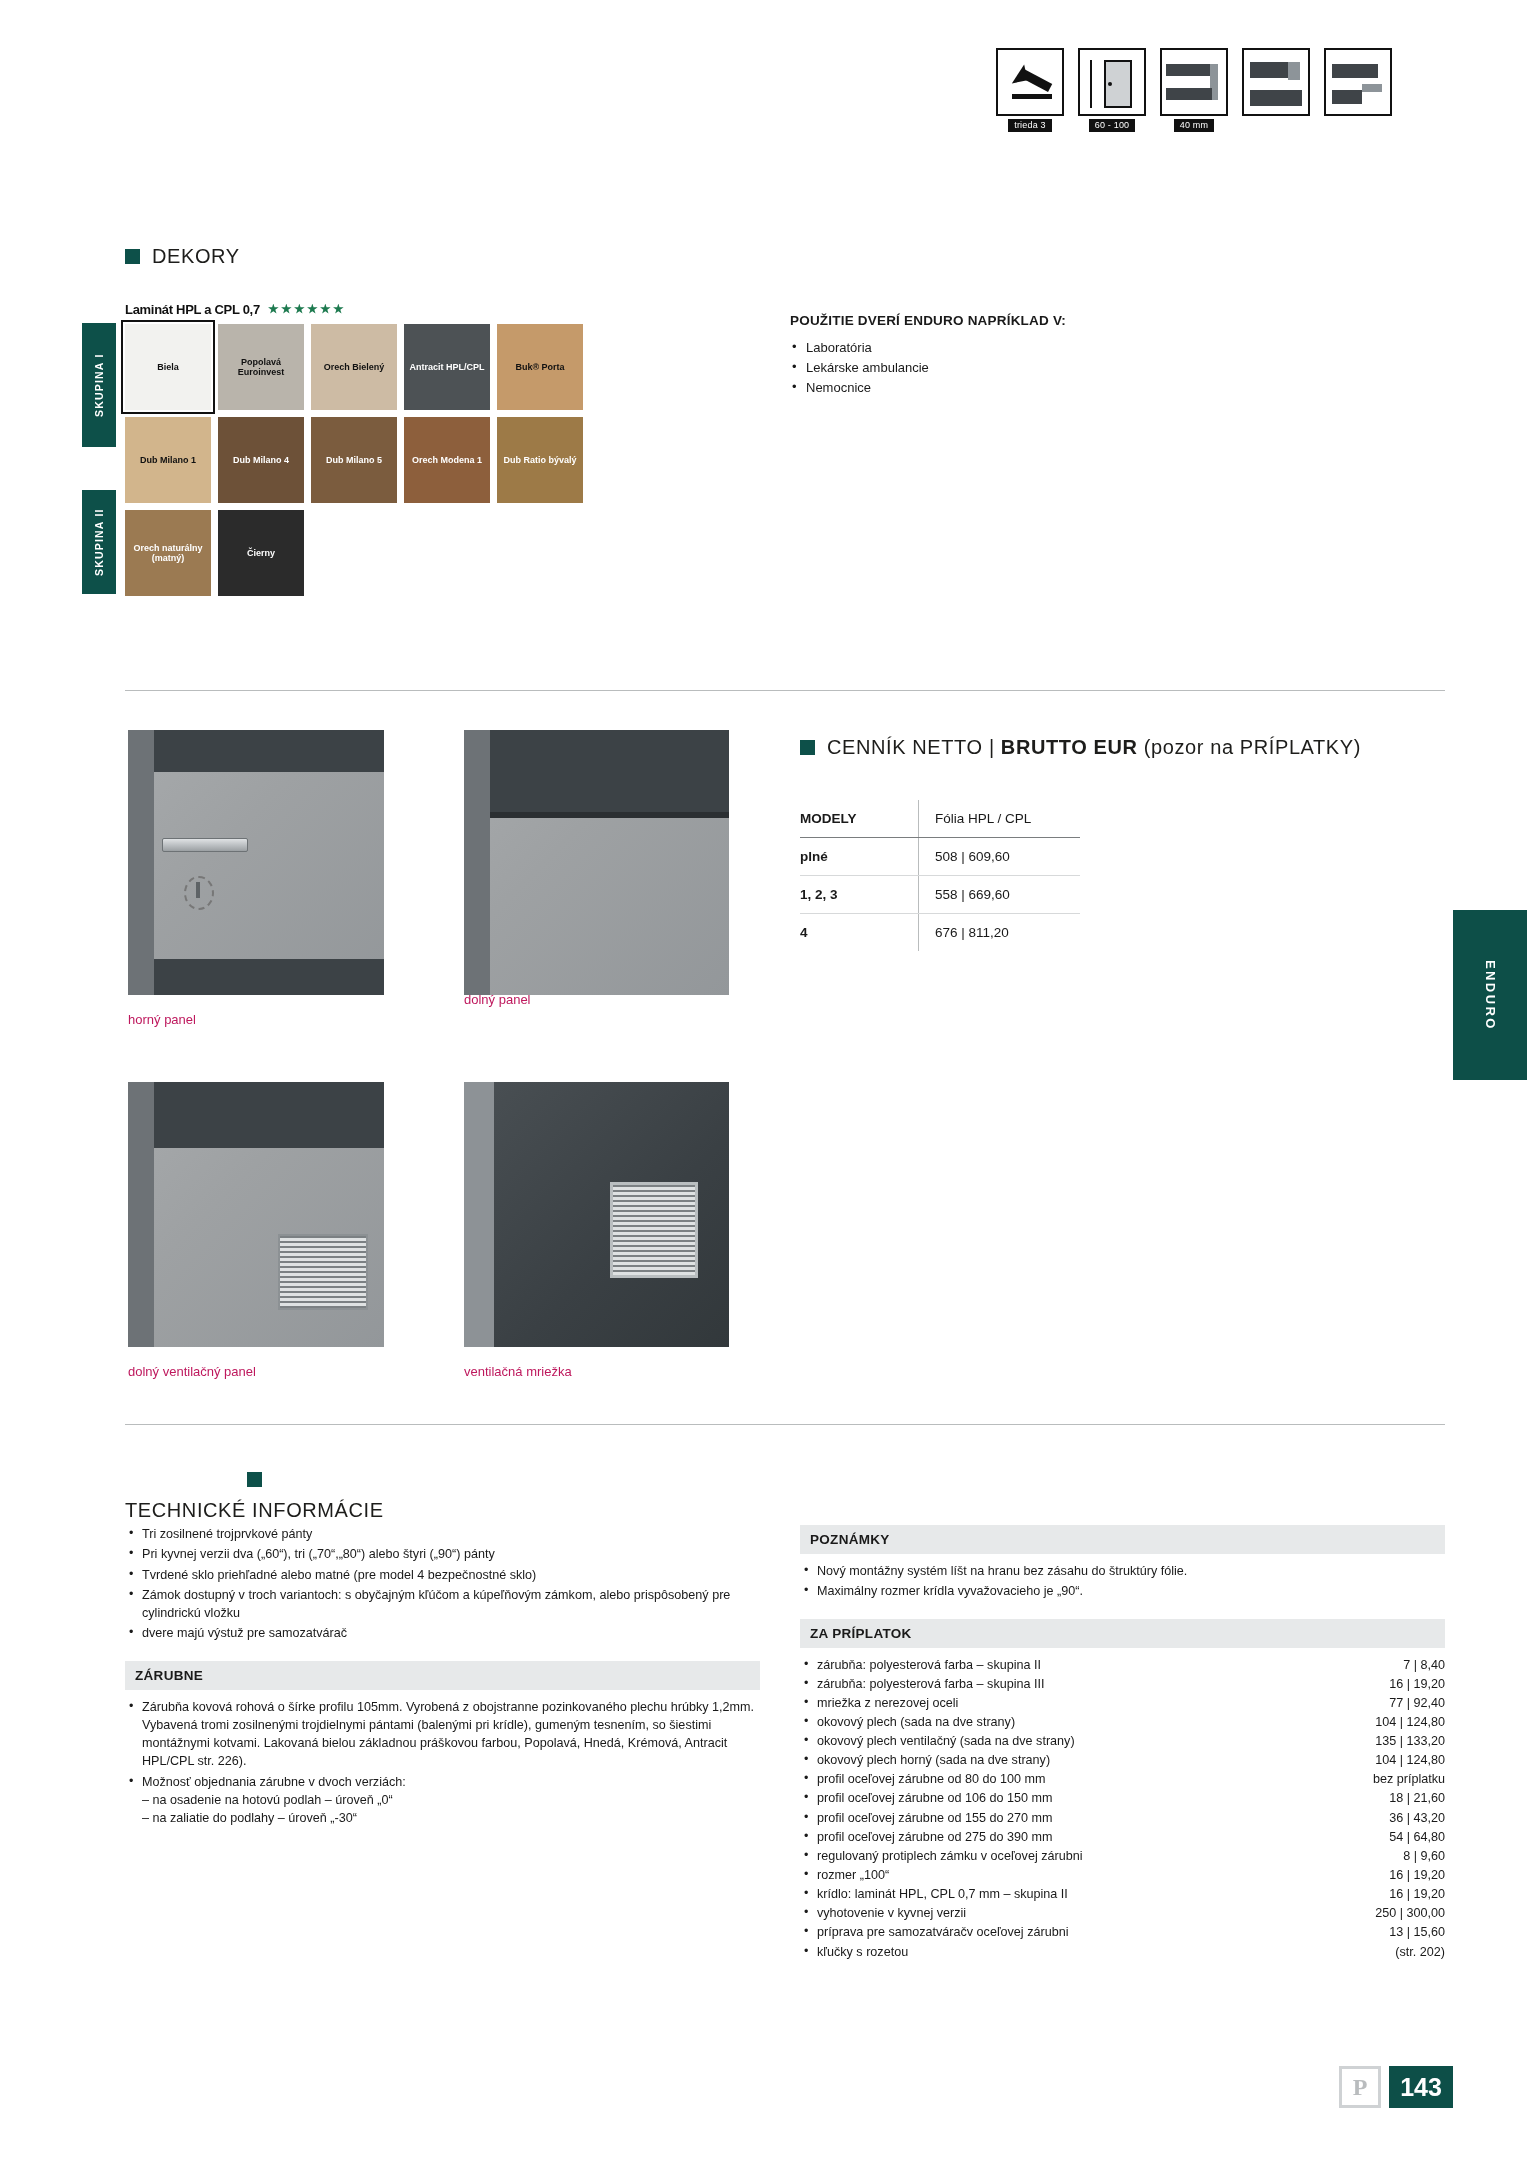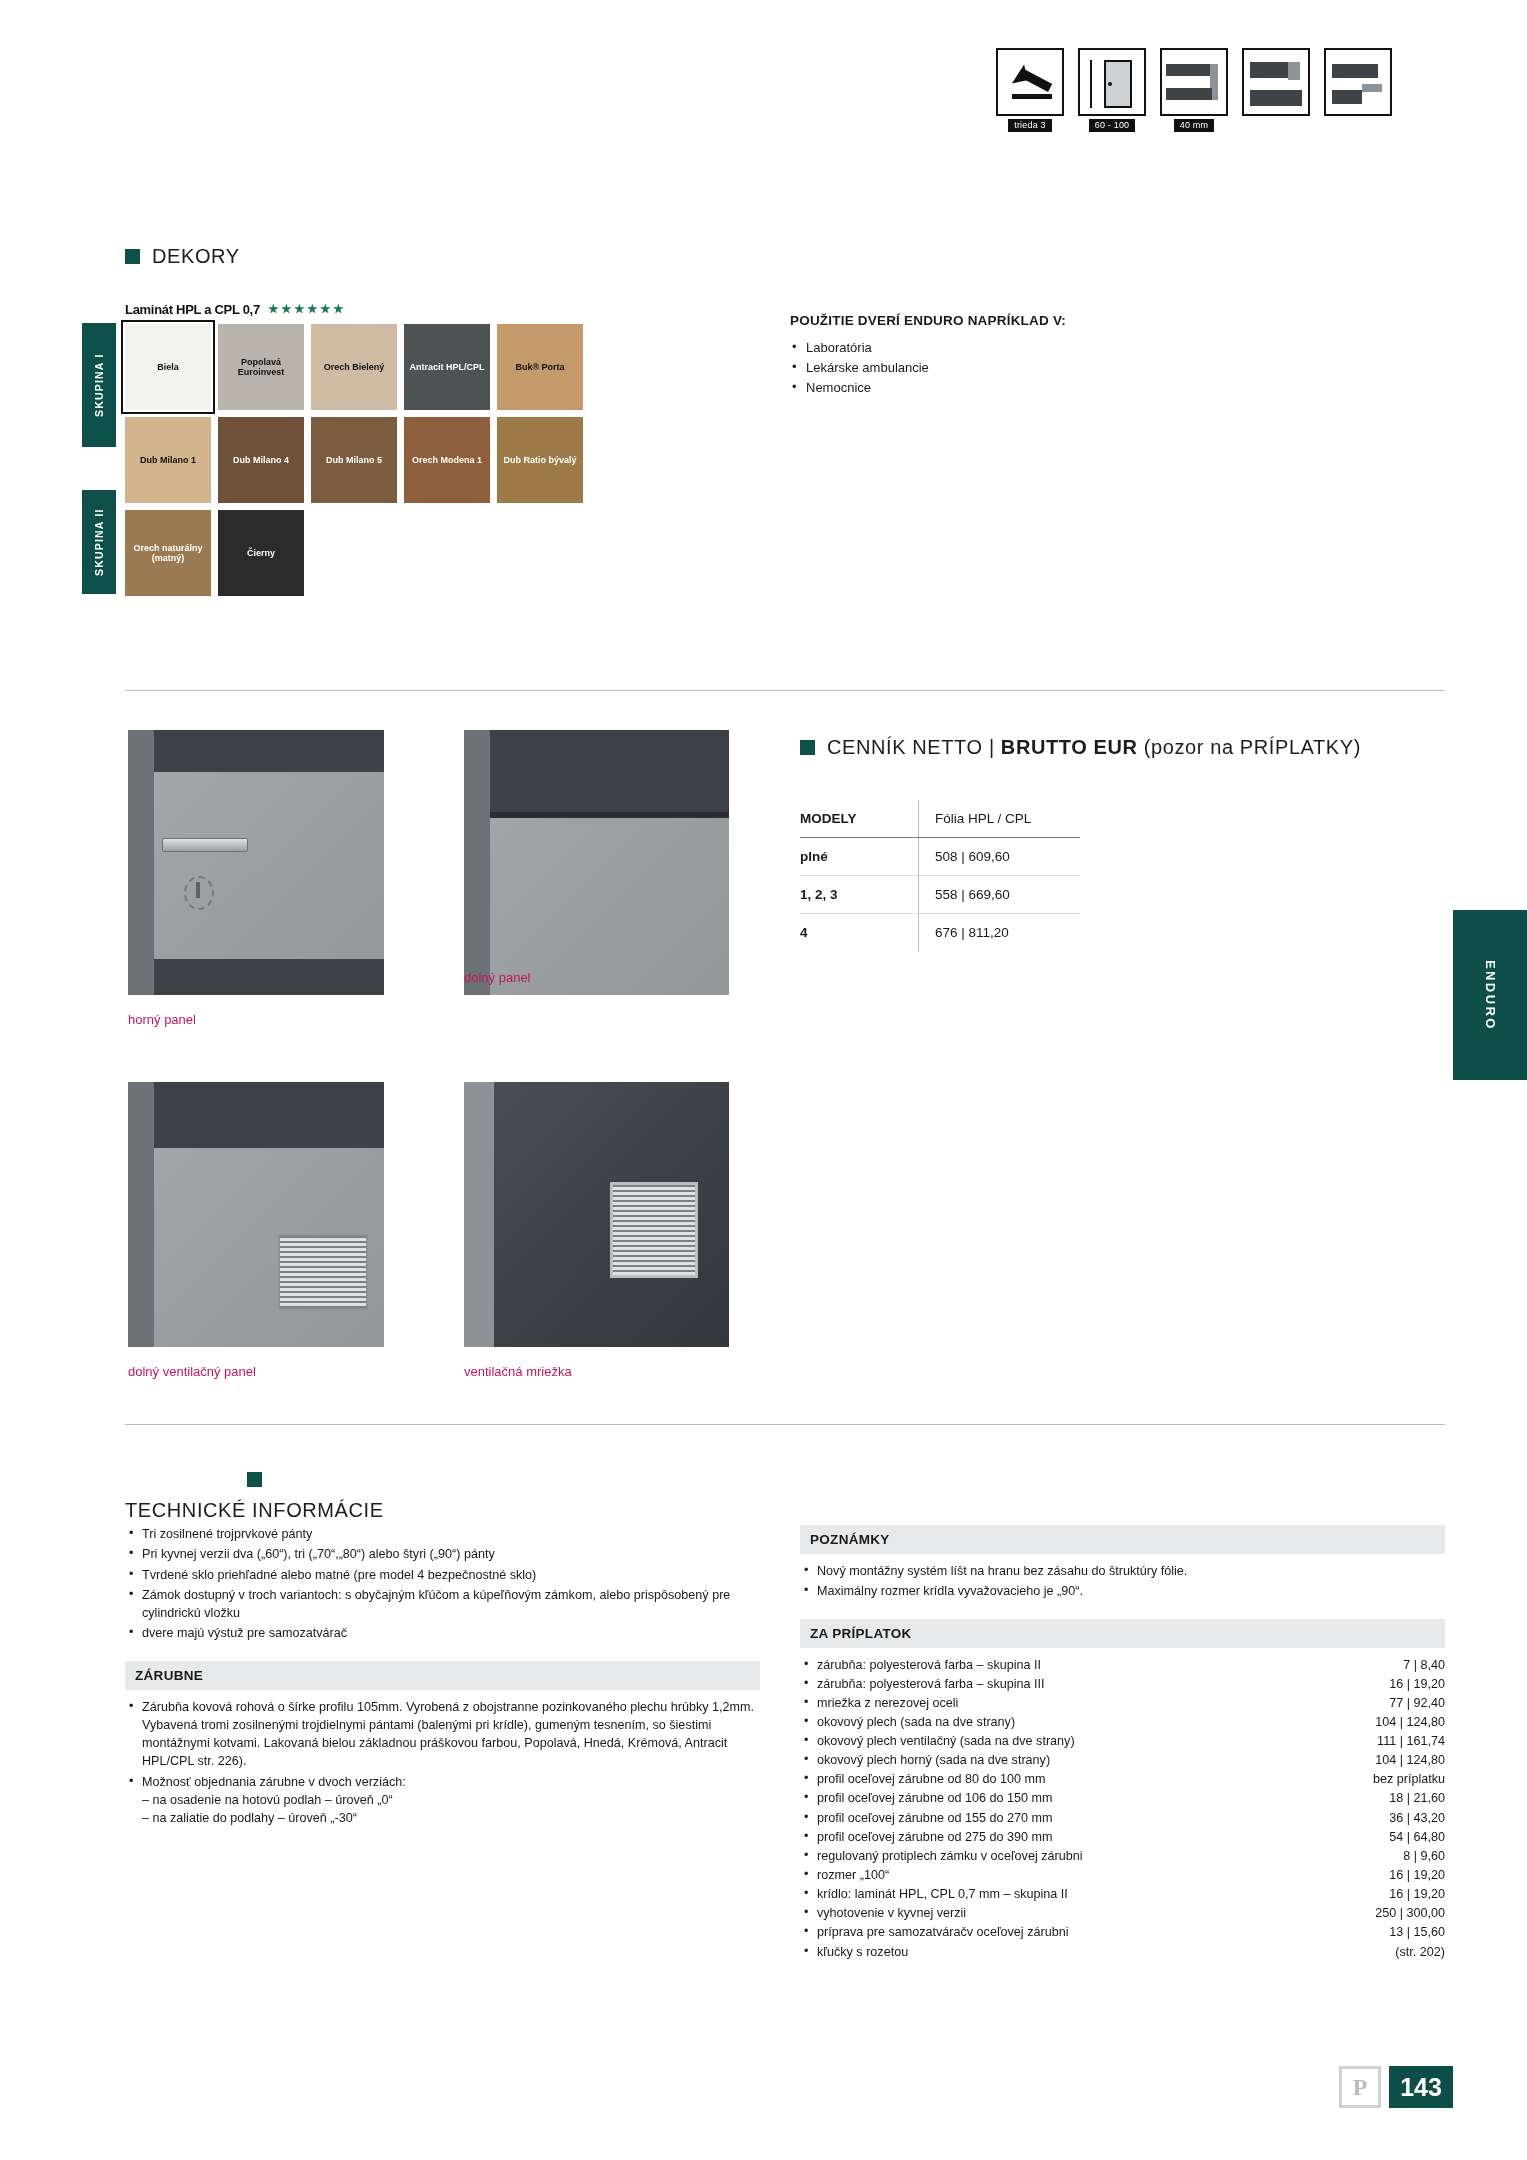--- a/index.html
+++ b/index.html
@@ -304,21 +304,21 @@
     position: absolute;
     font-size: 13px;
     color: #be185d;
   }
   .ph1 { left: 128px; top: 730px; width: 256px; height: 265px; }
   .ph2 { left: 464px; top: 730px; width: 265px; height: 265px; }
   .ph3 { left: 128px; top: 1082px; width: 256px; height: 265px; }
   .ph4 { left: 464px; top: 1082px; width: 265px; height: 265px; }
 
   .cap1 { left: 128px; top: 1012px; }
-  .cap2 { left: 464px; top: 970px; }
+  .cap2 { left: 464px; top: 992px; }
   .cap3 { left: 128px; top: 1364px; }
   .cap4 { left: 464px; top: 1364px; }
 
   
   .door-grey {
     position: absolute;
     inset: 0;
     background:
       linear-gradient(135deg, #a7aaac 0%, #9ea1a3 40%, #93979a 100%);
   }
@@ -764,21 +764,21 @@
         <li>
           <span class="nm">mriežka z nerezovej oceli</span>
           <span class="vl">77 | 92,40</span>
         </li>
         <li>
           <span class="nm">okovový plech (sada na dve strany)</span>
           <span class="vl">104 | 124,80</span>
         </li>
         <li>
           <span class="nm">okovový plech ventilačný (sada na dve strany)</span>
-          <span class="vl">111 | 161,74</span>
+          <span class="vl">135 | 133,20</span>
         </li>
         <li>
           <span class="nm">okovový plech horný (sada na dve strany)</span>
           <span class="vl">104 | 124,80</span>
         </li>
         <li>
           <span class="nm">profil oceľovej zárubne od 80 do 100 mm</span>
           <span class="vl">bez príplatku</span>
         </li>
         <li>

